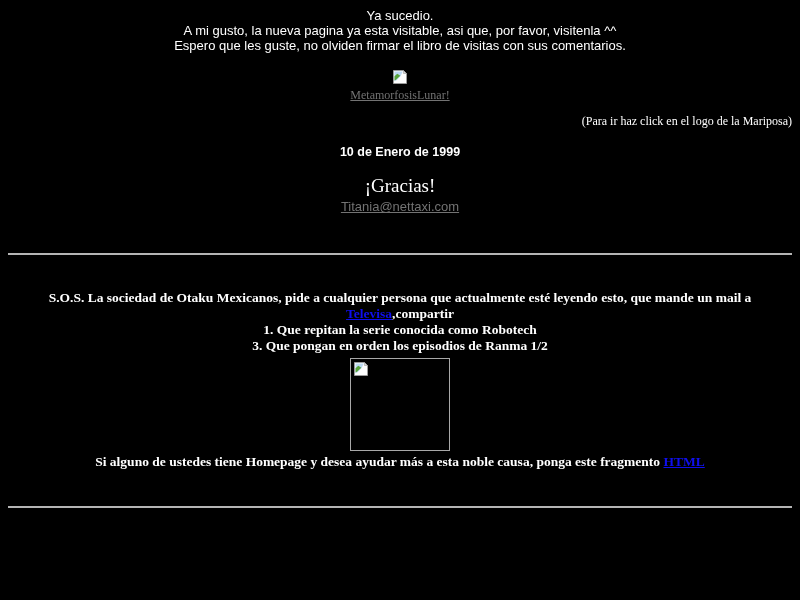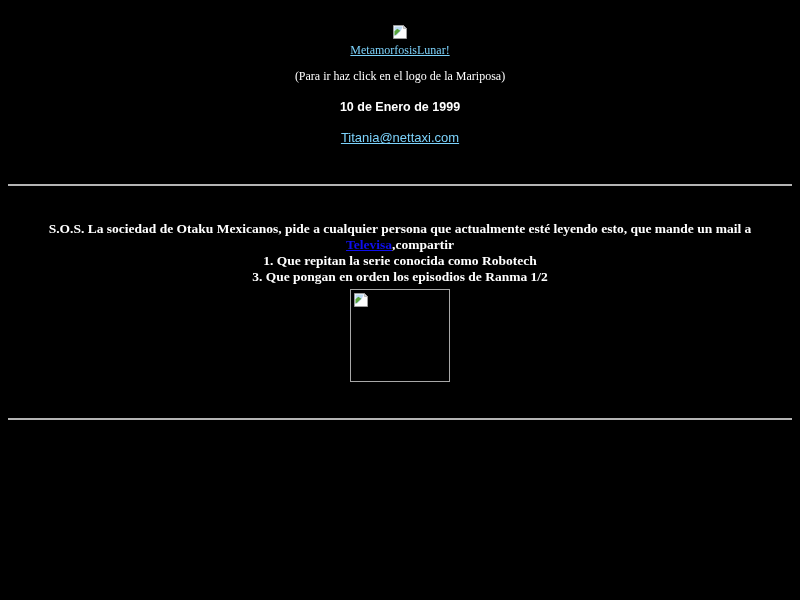--- a/index.html
+++ b/index.html
@@ -10,51 +10,51 @@
   body {
     width: 800px;
     height: 600px;
     color: #ffffff;
     text-align: center;
     overflow: hidden;
   }
   main { display: block; padding: 8px; }
   p, div { margin: 0; }
 
-  a { color: #7dd3fc; text-decoration: underline; cursor: pointer; }
+  a { color: #737373; text-decoration: underline; cursor: pointer; }
 
   .intro {
     font: 13px/15px "Liberation Sans", sans-serif;
   }
 
   .logo-block { margin-top: 14px; }
   .logo-link { display: inline-block; text-decoration: none; }
   .logo-link .link-text { text-decoration: underline; }
   .icon { display: inline-block; width: 16px; height: 16px; vertical-align: middle; }
   .serif-sm { font: 12px/14px "Liberation Serif", serif; }
 
-  .note { margin-top: 11px; }
+  .note { margin-top: 11px; text-align: right; }
 
   .date {
     margin-top: 17px;
     font: bold 12.5px/15px "Liberation Sans", sans-serif;
   }
 
   .farewell {
     margin-top: 20px;
     font: 13px/15px "Liberation Sans", sans-serif;
   }
 
   .gracias {
     margin-top: 15px;
     font: 19px/22px "Liberation Serif", serif;
   }
 
   .email {
-    margin-top: 15px;
+    margin-top: 2px;
     font: 13px/15px "Liberation Sans", sans-serif;
   }
 
   hr {
     border: none;
     height: 2px;
     background: #b4b4b4;
     margin: 0;
   }
   .hr-top { margin-top: 39px; }
@@ -79,40 +79,46 @@
   }
   .imgbox .icon { margin: 2px 0 0 2px; }
 
   .help-text { margin-top: 3px; }
 </style>
 </head>
 <body>
 
 <main>
 
+  <p class="intro">
+    <span>Ya sucedio.</span><br>
+    <span>A mi gusto, la nueva pagina ya esta visitable, asi que, por favor, visitenla ^^</span><br>
+    <span>Espero que les guste, no olviden firmar el libro de visitas con sus comentarios.</span>
+  </p>
 
   <div class="logo-block">
     <a class="logo-link" href="#">
       <span class="icon">
         <svg width="16" height="16" viewBox="0 0 16 16" xmlns="http://www.w3.org/2000/svg">
           <path d="M1.5 1.5 h10 l3 3 v10 h-13 z" fill="#fdfdfd" stroke="#9a9a9a" stroke-width="1"></path>
           <path d="M11.5 1.5 v3 h3 z" fill="#d6d6d6" stroke="#9a9a9a" stroke-width="0.6"></path>
           <path d="M2.5 2.5 h8.2 l-2 4.5 -4.2 4.2 -2 1 z" fill="#bcd9f2"></path>
           <path d="M2.5 7.2 l2.8 -2.4 3 1.9 -4.3 4 -1.5 0.8 z" fill="#58a33a"></path>
         </svg>
       </span><br>
       <span class="link-text serif-sm">MetamorfosisLunar!</span>
     </a>
   </div>
 
   <p class="note serif-sm">(Para ir haz click en el logo de la Mariposa)</p>
 
   <p class="date">10 de Enero de 1999</p>
 
 
+  <p class="gracias">¡Gracias!</p>
 
   <p class="email">
     <a href="#">Titania@nettaxi.com</a>
   </p>
 
   <hr class="hr-top">
 
   <div class="sos-block">
     <p class="sos-text">
       <span>S.O.S. La sociedad de Otaku Mexicanos, pide a cualquier persona que actualmente esté leyendo esto, que mande un mail a </span><a href="#">Televisa</a><span>,compartir</span><br>
@@ -126,17 +132,20 @@
           <svg width="16" height="16" viewBox="0 0 16 16" xmlns="http://www.w3.org/2000/svg">
             <path d="M1.5 1.5 h10 l3 3 v10 h-13 z" fill="#fdfdfd" stroke="#9a9a9a" stroke-width="1"></path>
             <path d="M11.5 1.5 v3 h3 z" fill="#d6d6d6" stroke="#9a9a9a" stroke-width="0.6"></path>
             <path d="M2.5 2.5 h8.2 l-2 4.5 -4.2 4.2 -2 1 z" fill="#bcd9f2"></path>
             <path d="M2.5 7.2 l2.8 -2.4 3 1.9 -4.3 4 -1.5 0.8 z" fill="#58a33a"></path>
           </svg>
         </span>
       </span>
     </div>
 
+    <p class="help-text">
+      <span>Si alguno de ustedes tiene Homepage y desea ayudar más a esta noble causa, ponga este fragmento </span><a href="#">HTML</a>
+    </p>
   </div>
 
   <hr class="hr-bottom">
 
 </main>
 
 </body></html>

